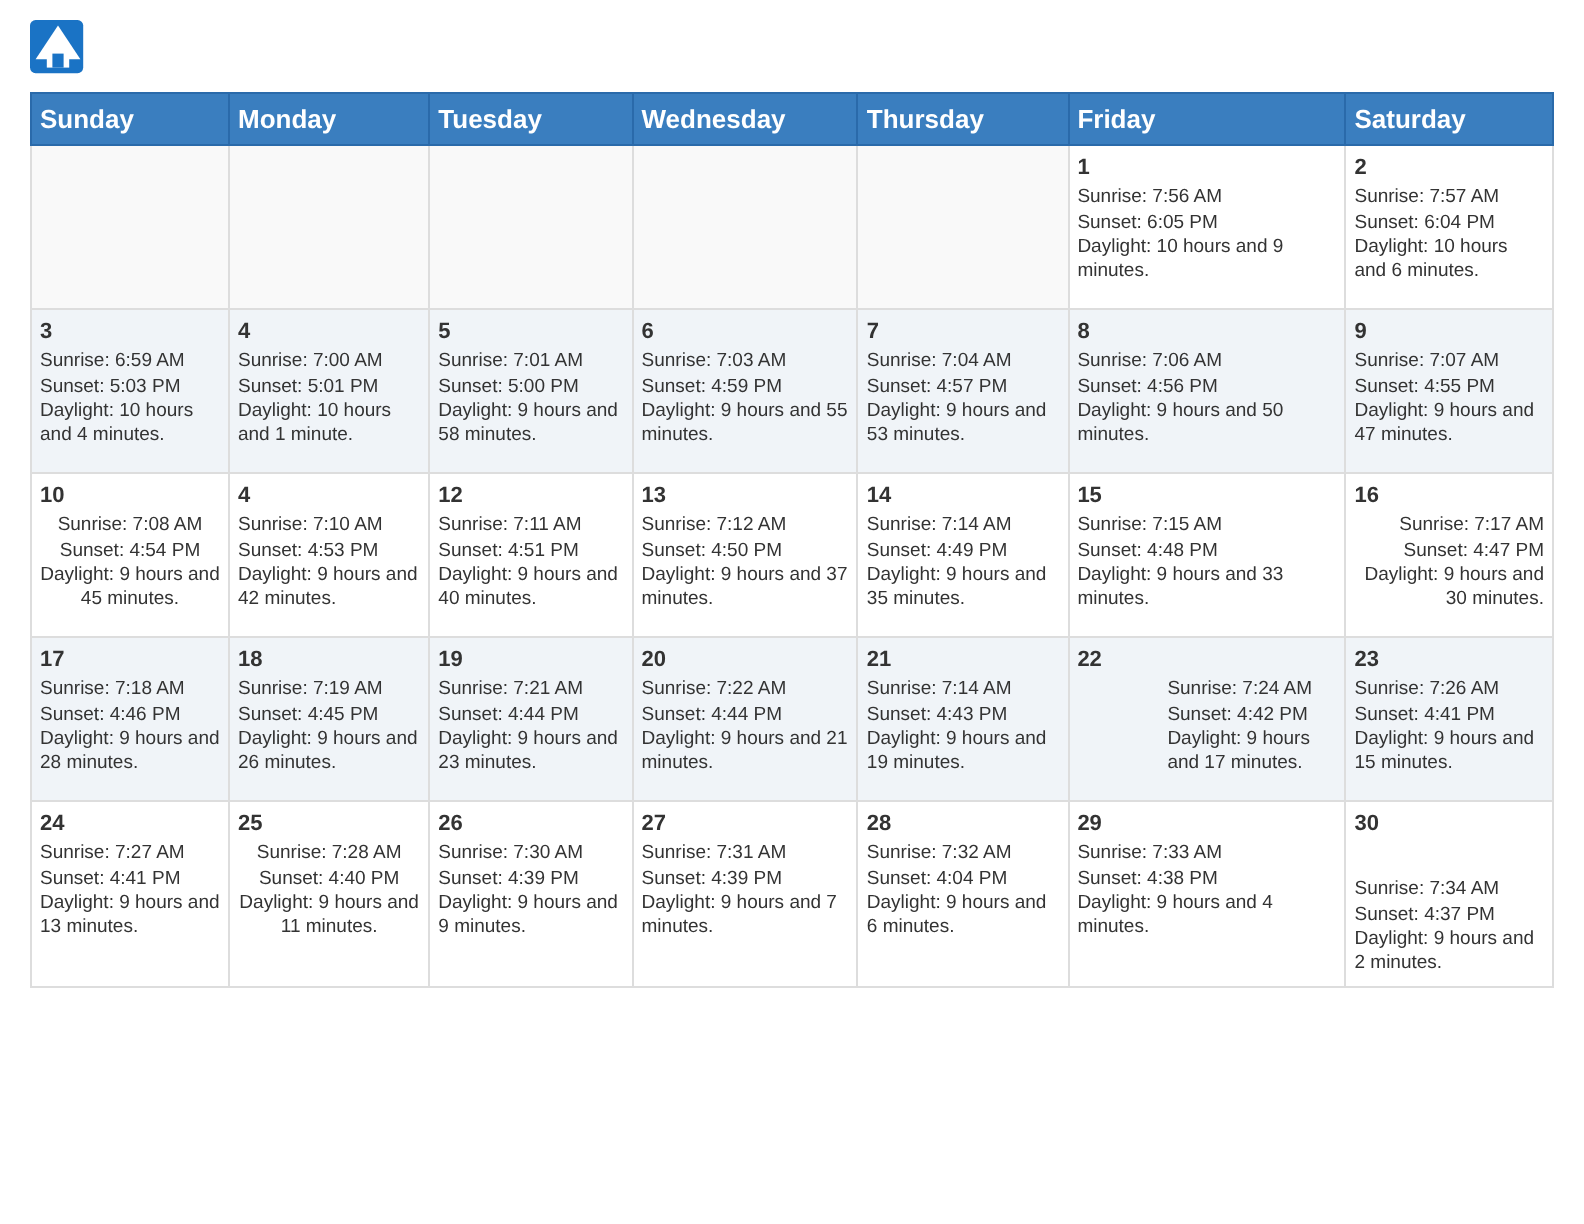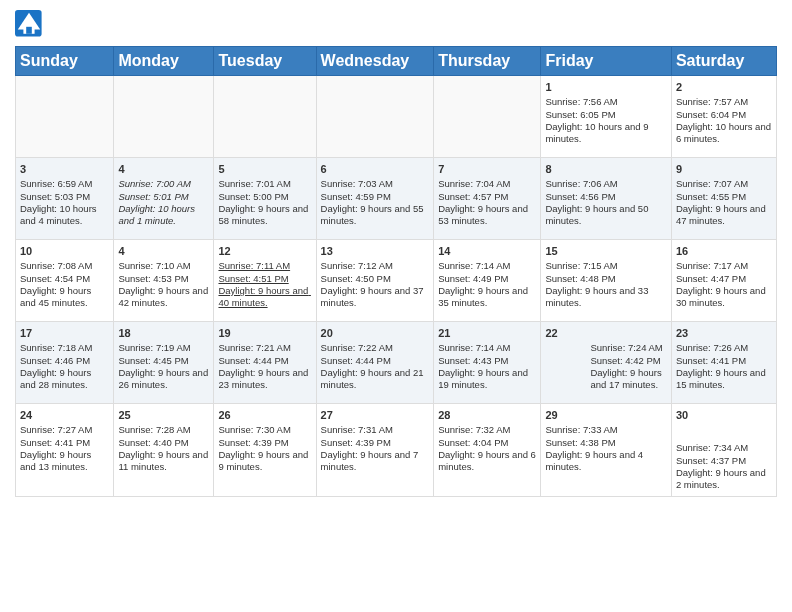--- a/index.html
+++ b/index.html
@@ -53,21 +53,21 @@
     table {
       width: 100%;
       border-collapse: collapse;
       font-size: 10px;
     }
     thead tr th {
       background-color: #3a7ebf;
       color: #fff;
       padding: 5px 4px;
       text-align: left;
-      font-size: 16px;
+      font-size: 13px;
       font-weight: bold;
       border: 1px solid #2a6aaa;
     }
     tbody tr {
       border-bottom: 1px solid #ccc;
     }
     tbody tr:nth-child(odd) {
       background-color: #fff;
     }
     tbody tr:nth-child(even) {
@@ -150,21 +150,21 @@
         </tr>
         <tr>
           <td>
             <span class="day-num">3</span>
             <div style="white-space: pre-wrap;">Sunrise: 6:59 AM
 Sunset: 5:03 PM
 Daylight: 10 hours and 4 minutes.</div>
           </td>
           <td>
             <span class="day-num">4</span>
-            <div style="white-space: pre-wrap; font-style: italic;">Sunrise: 7:00 AM
+            <div style="white-space: pre-wrap;">Sunrise: 7:00 AM
 Sunset: 5:01 PM
 Daylight: 10 hours and 1 minute.</div>
           </td>
           <td>
             <span class="day-num">5</span>
             <div style="white-space: pre-wrap;">Sunrise: 7:01 AM
 Sunset: 5:00 PM
 Daylight: 9 hours and 58 minutes.</div>
           </td>
           <td>
@@ -188,33 +188,33 @@
           <td>
             <span class="day-num">9</span>
             <div style="white-space: pre-wrap;">Sunrise: 7:07 AM
 Sunset: 4:55 PM
 Daylight: 9 hours and 47 minutes.</div>
           </td>
         </tr>
         <tr>
           <td>
             <span class="day-num">10</span>
-            <div style="white-space: pre-wrap;">Sunrise: 7:08 AM
+            <div style="white-space: pre-wrap; text-align: center;">Sunrise: 7:08 AM
 Sunset: 4:54 PM
 Daylight: 9 hours and 45 minutes.</div>
           </td>
           <td>
             <span class="day-num">4</span>
             <div style="white-space: pre-wrap;">Sunrise: 7:10 AM
 Sunset: 4:53 PM
 Daylight: 9 hours and 42 minutes.</div>
           </td>
           <td>
             <span class="day-num">12</span>
-            <div style="white-space: pre-wrap; text-decoration: underline;">Sunrise: 7:11 AM
+            <div style="white-space: pre-wrap;">Sunrise: 7:11 AM
 Sunset: 4:51 PM
 Daylight: 9 hours and 40 minutes.</div>
           </td>
           <td>
             <span class="day-num">13</span>
             <div style="white-space: pre-wrap;">Sunrise: 7:12 AM
 Sunset: 4:50 PM
 Daylight: 9 hours and 37 minutes.</div>
           </td>
           <td>
@@ -224,21 +224,21 @@
 Daylight: 9 hours and 35 minutes.</div>
           </td>
           <td>
             <span class="day-num">15</span>
             <div style="white-space: pre-wrap;">Sunrise: 7:15 AM
 Sunset: 4:48 PM
 Daylight: 9 hours and 33 minutes.</div>
           </td>
           <td>
             <span class="day-num">16</span>
-            <div style="white-space: pre-wrap;">Sunrise: 7:17 AM
+            <div style="white-space: pre-wrap; text-align: right;">Sunrise: 7:17 AM
 Sunset: 4:47 PM
 Daylight: 9 hours and 30 minutes.</div>
           </td>
         </tr>
         <tr>
           <td>
             <span class="day-num">17</span>
             <div style="white-space: pre-wrap;">Sunrise: 7:18 AM
 Sunset: 4:46 PM
 Daylight: 9 hours and 28 minutes.</div>
@@ -282,21 +282,21 @@
         </tr>
         <tr>
           <td>
             <span class="day-num">24</span>
             <div style="white-space: pre-wrap;">Sunrise: 7:27 AM
 Sunset: 4:41 PM
 Daylight: 9 hours and 13 minutes.</div>
           </td>
           <td>
             <span class="day-num">25</span>
-            <div style="white-space: pre-wrap;">Sunrise: 7:28 AM
+            <div style="white-space: pre-wrap; text-align: center;">Sunrise: 7:28 AM
 Sunset: 4:40 PM
 Daylight: 9 hours and 11 minutes.</div>
           </td>
           <td>
             <span class="day-num">26</span>
             <div style="white-space: pre-wrap;">Sunrise: 7:30 AM
 Sunset: 4:39 PM
 Daylight: 9 hours and 9 minutes.</div>
           </td>
           <td>

